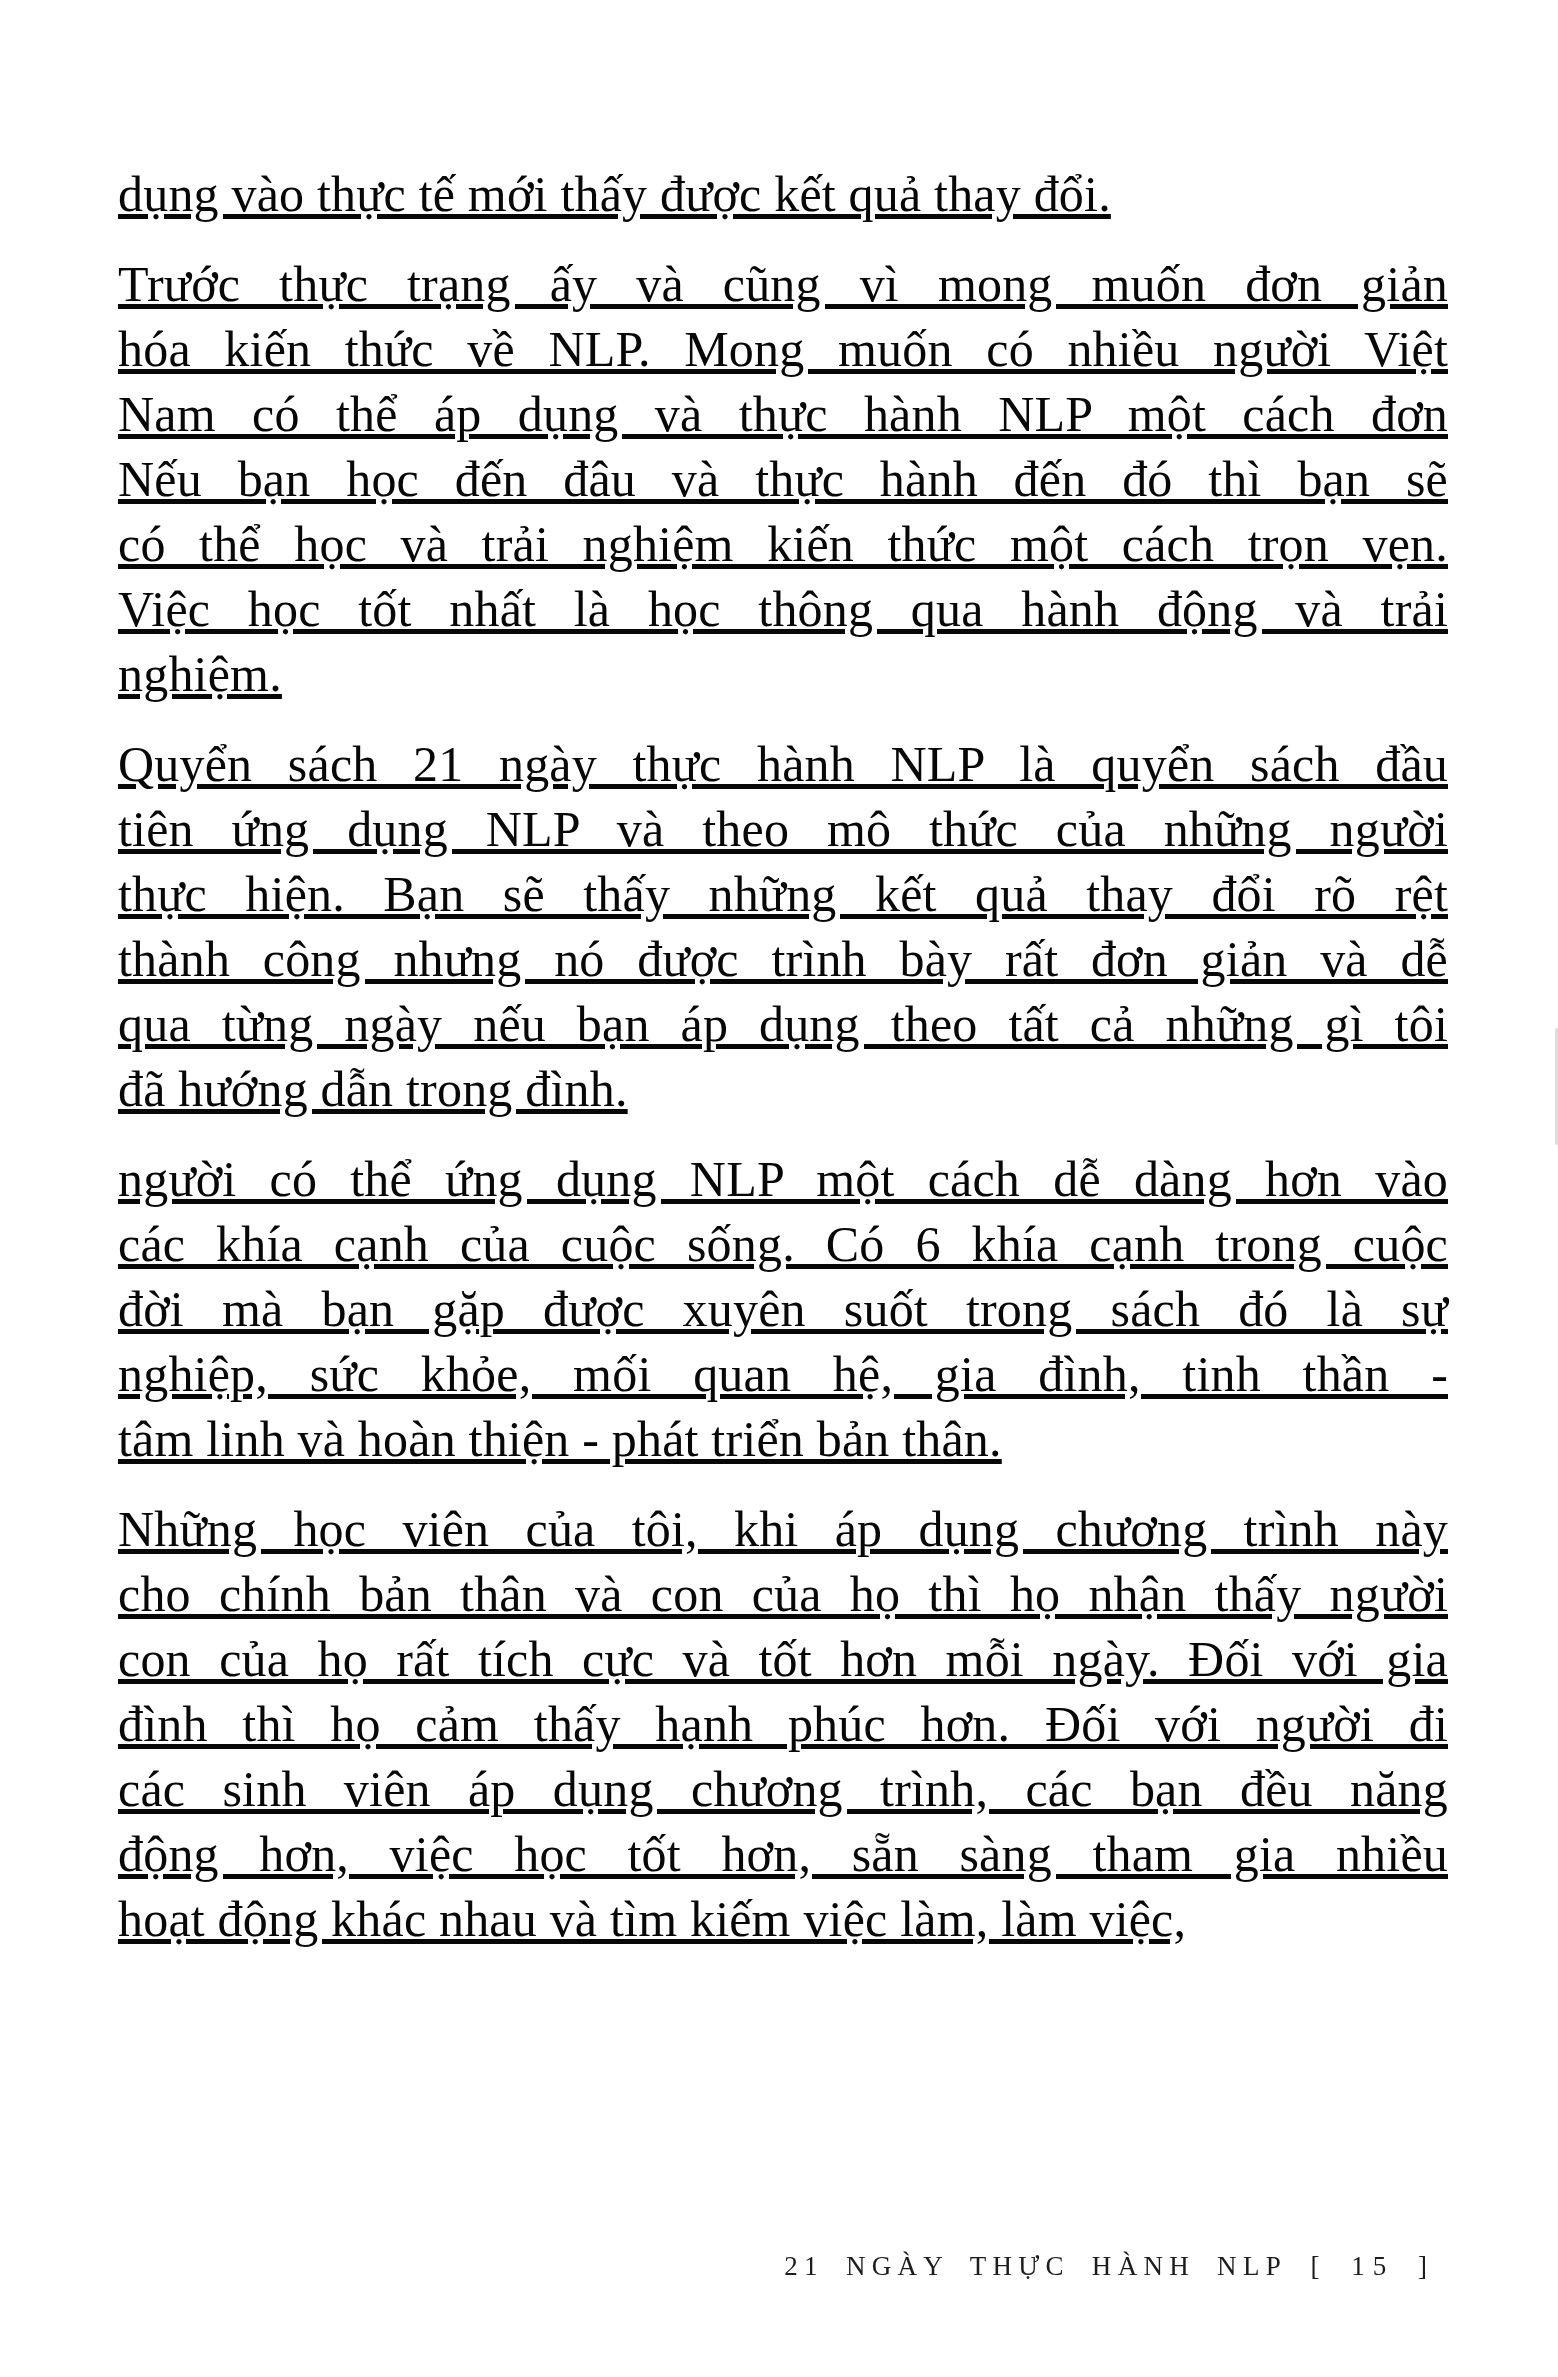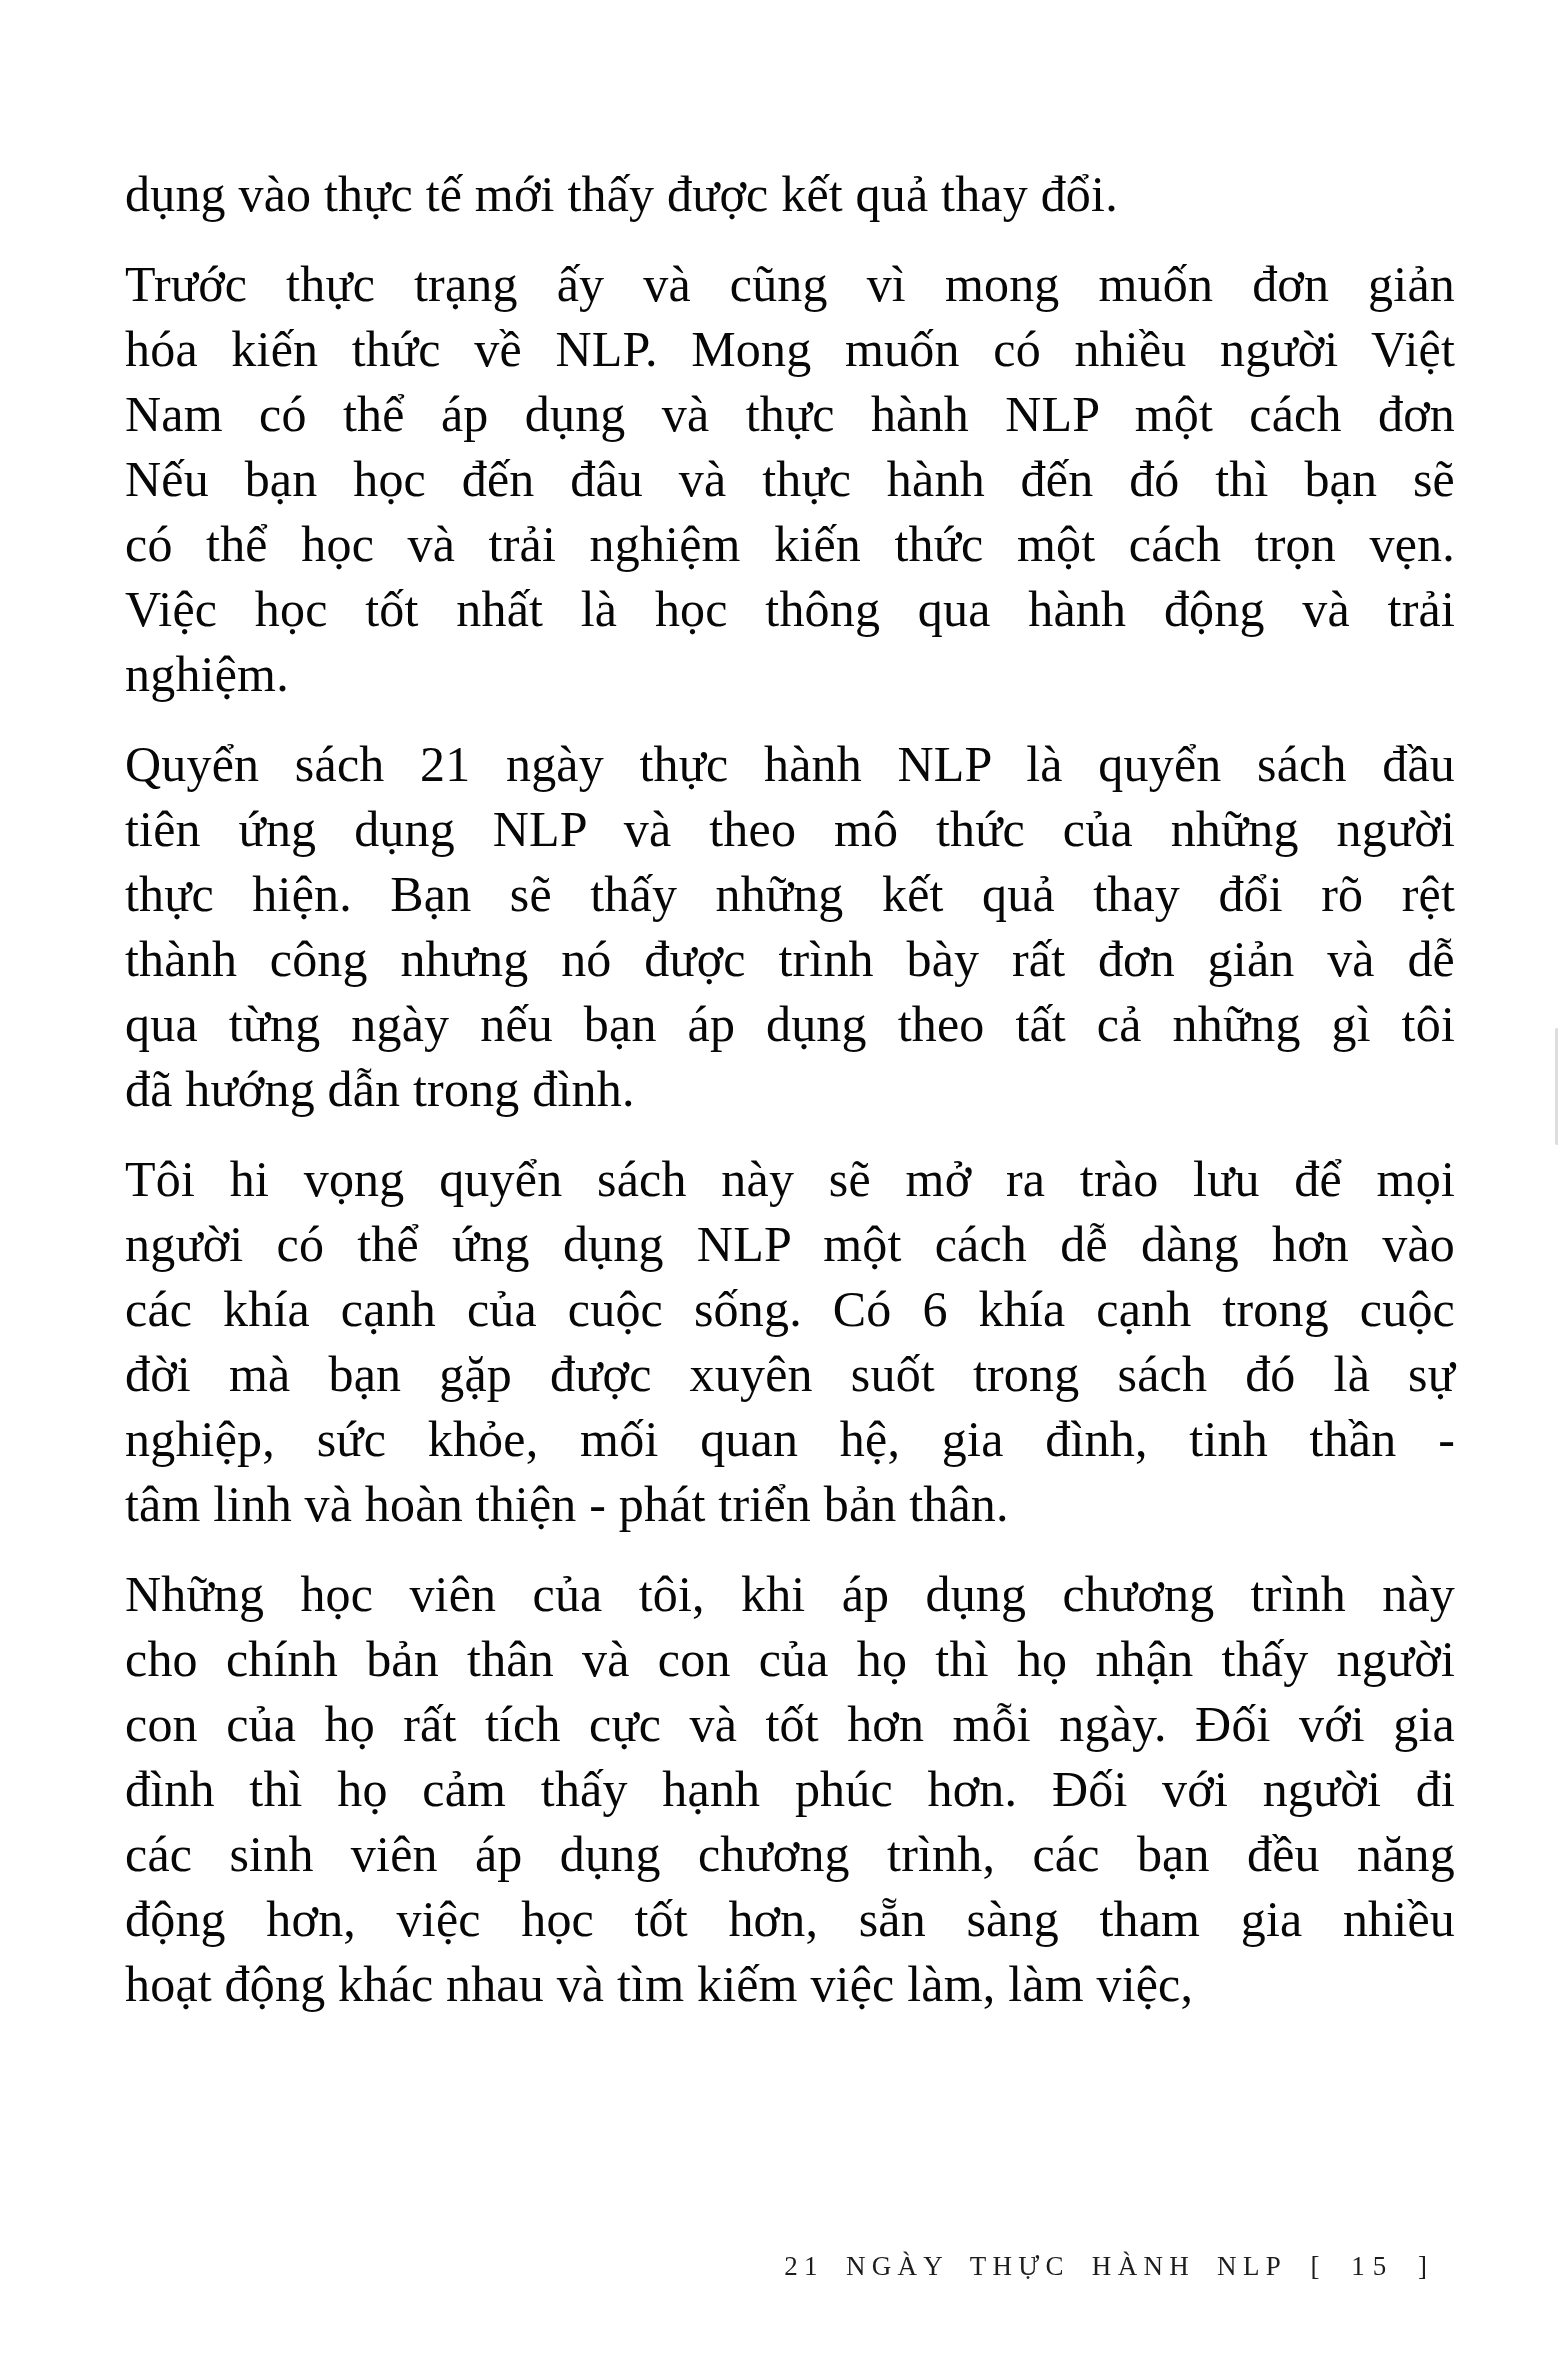--- a/index.html
+++ b/index.html
@@ -14,24 +14,25 @@
     overflow: hidden;
     font-family: "Liberation Serif", "DejaVu Serif", serif;
   }
   .page {
     position: absolute;
     inset: 0;
     background: #ffffff;
   }
   .text-block {
     position: absolute;
-    left: 125px;
+    left: 118px;
     top: 162px;
     width: 1330px;
     color: #070707;
+    text-decoration: underline;
   }
   .para {
     margin: 0 0 25px 0;
     padding: 0;
   }
   .line {
     font-size: 50px;
     line-height: 65px;
     font-weight: 500;
     text-align: justify;
@@ -89,21 +90,20 @@
       </div>
       <div class="para">
         <div class="line just">Quyển sách 21 ngày thực hành NLP là quyển sách đầu</div>
         <div class="line just">tiên ứng dụng NLP và theo mô thức của những người</div>
         <div class="line just">thực hiện. Bạn sẽ thấy những kết quả thay đổi rõ rệt</div>
         <div class="line just">thành công nhưng nó được trình bày rất đơn giản và dễ</div>
         <div class="line just">qua từng ngày nếu bạn áp dụng theo tất cả những gì tôi</div>
         <div class="line">đã hướng dẫn trong đình.</div>
       </div>
       <div class="para">
-        <div class="line just">Tôi hi vọng quyển sách này sẽ mở ra trào lưu để mọi</div>
         <div class="line just">người có thể ứng dụng NLP một cách dễ dàng hơn vào</div>
         <div class="line just">các khía cạnh của cuộc sống. Có 6 khía cạnh trong cuộc</div>
         <div class="line just">đời mà bạn gặp được xuyên suốt trong sách đó là sự</div>
         <div class="line just">nghiệp, sức khỏe, mối quan hệ, gia đình, tinh thần -</div>
         <div class="line">tâm linh và hoàn thiện - phát triển bản thân.</div>
       </div>
       <div class="para">
         <div class="line just">Những học viên của tôi, khi áp dụng chương trình này</div>
         <div class="line just">cho chính bản thân và con của họ thì họ nhận thấy người</div>
         <div class="line just">con của họ rất tích cực và tốt hơn mỗi ngày. Đối với gia</div>

